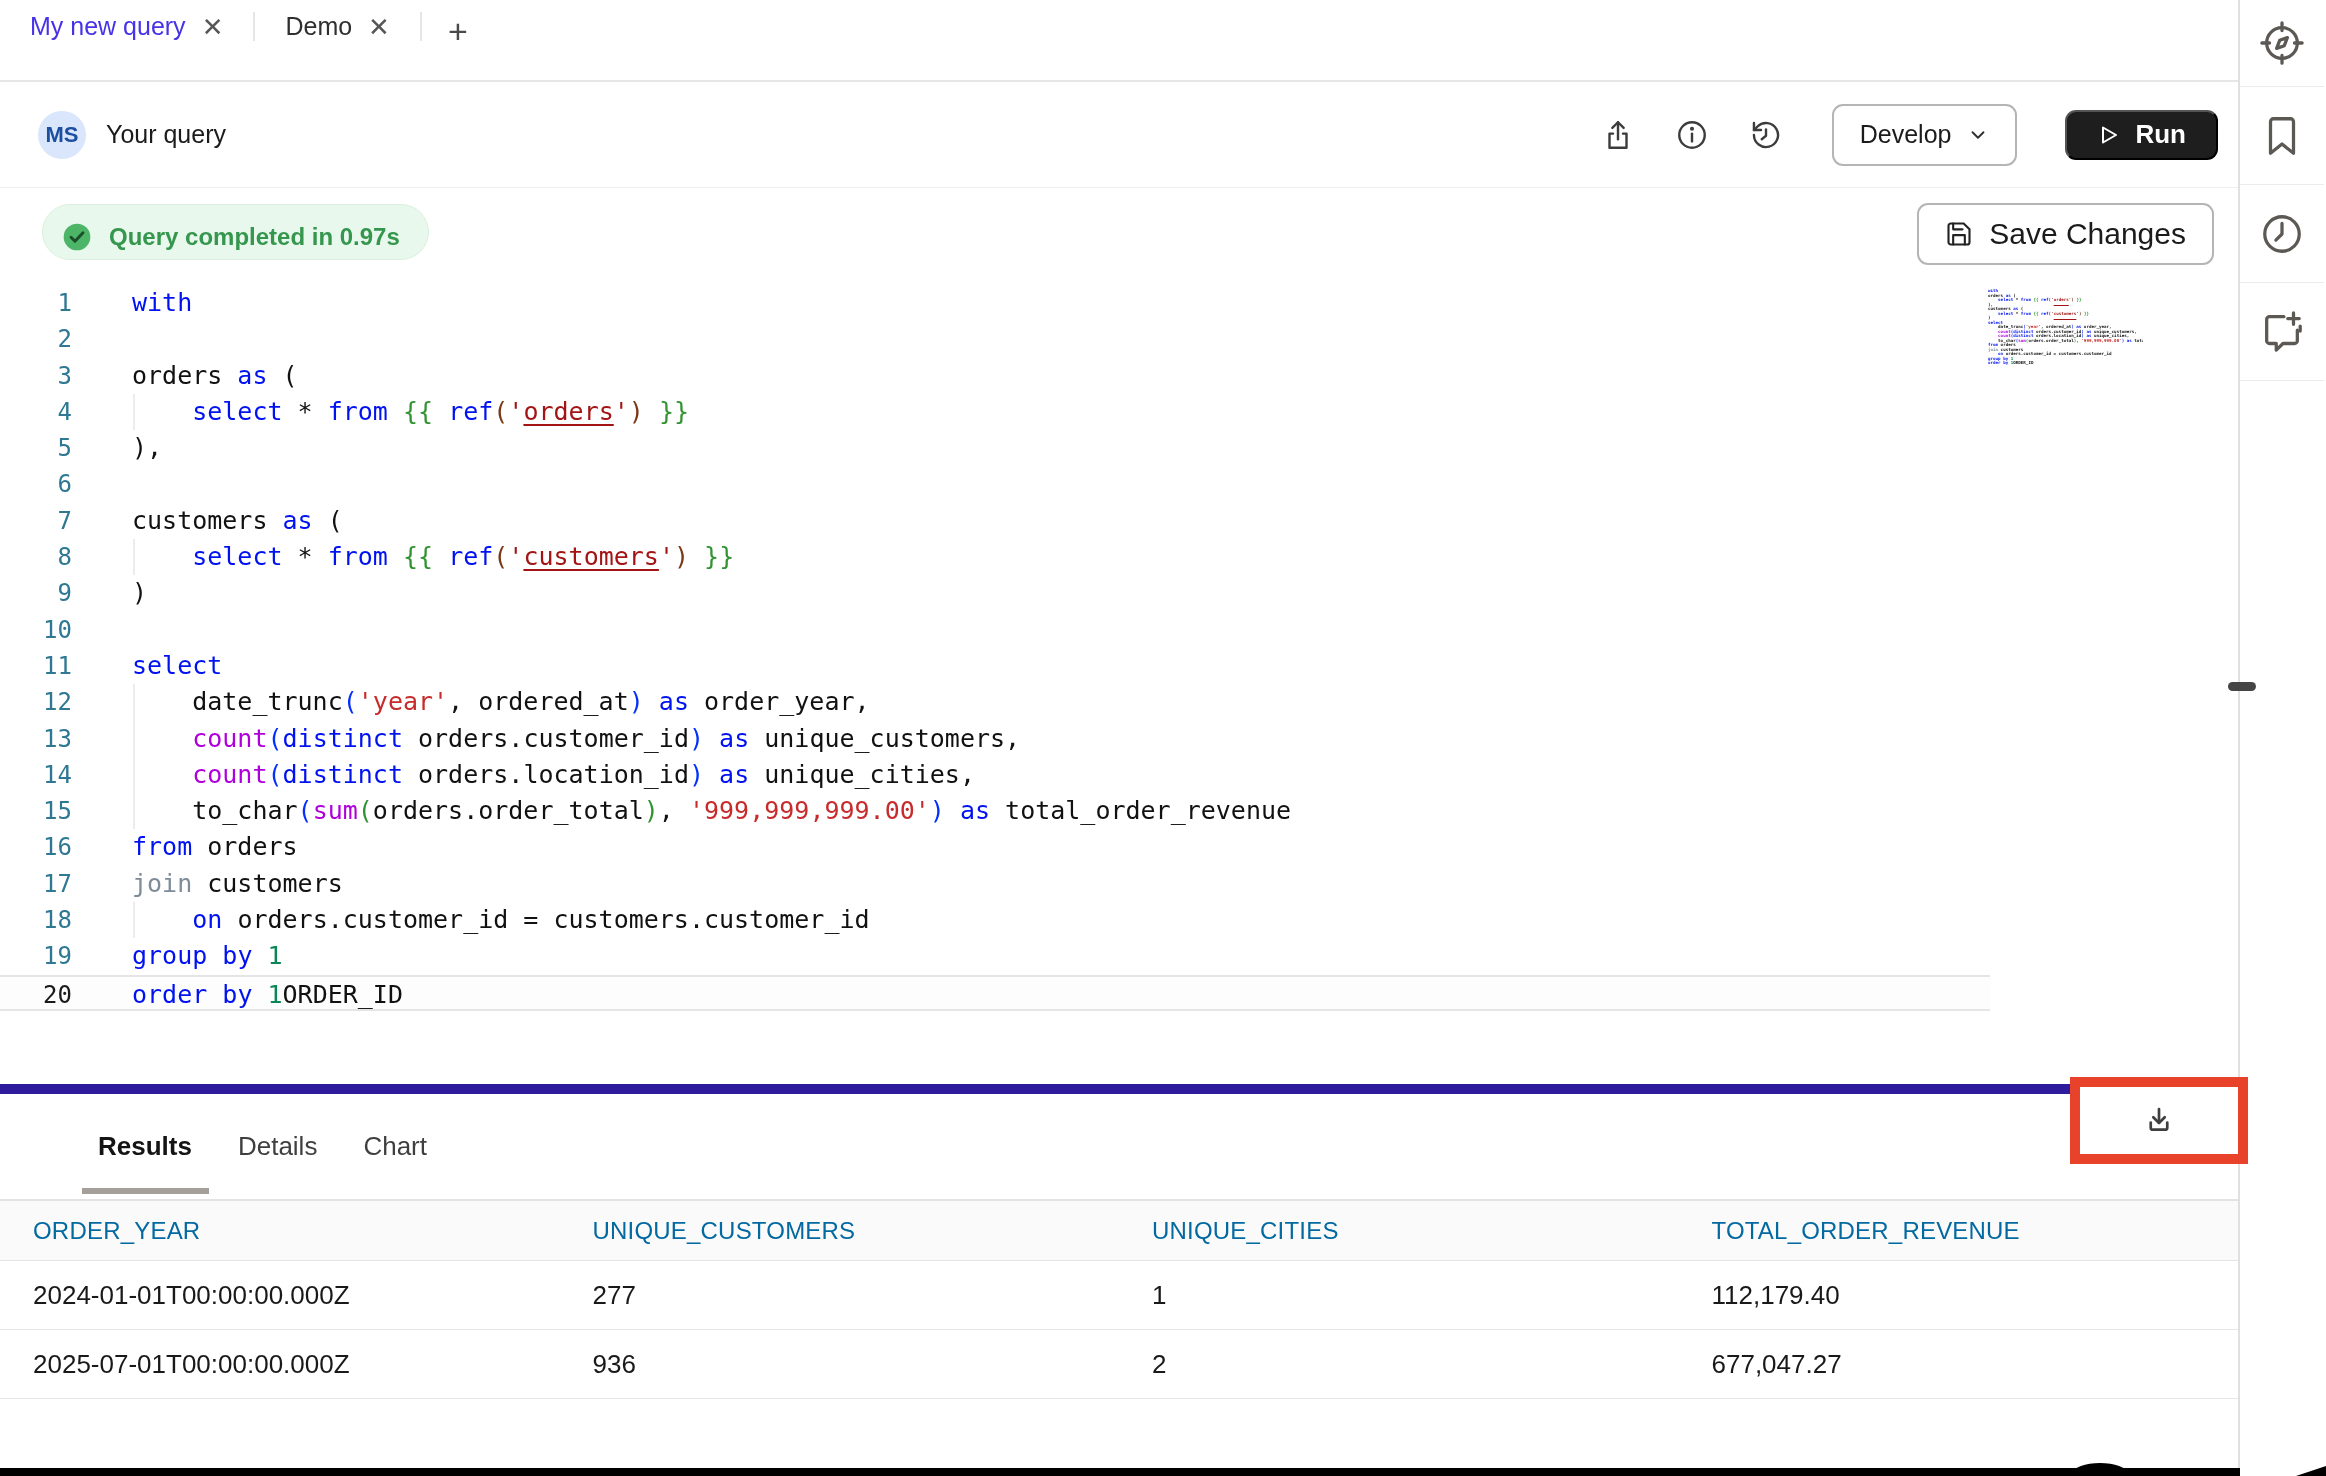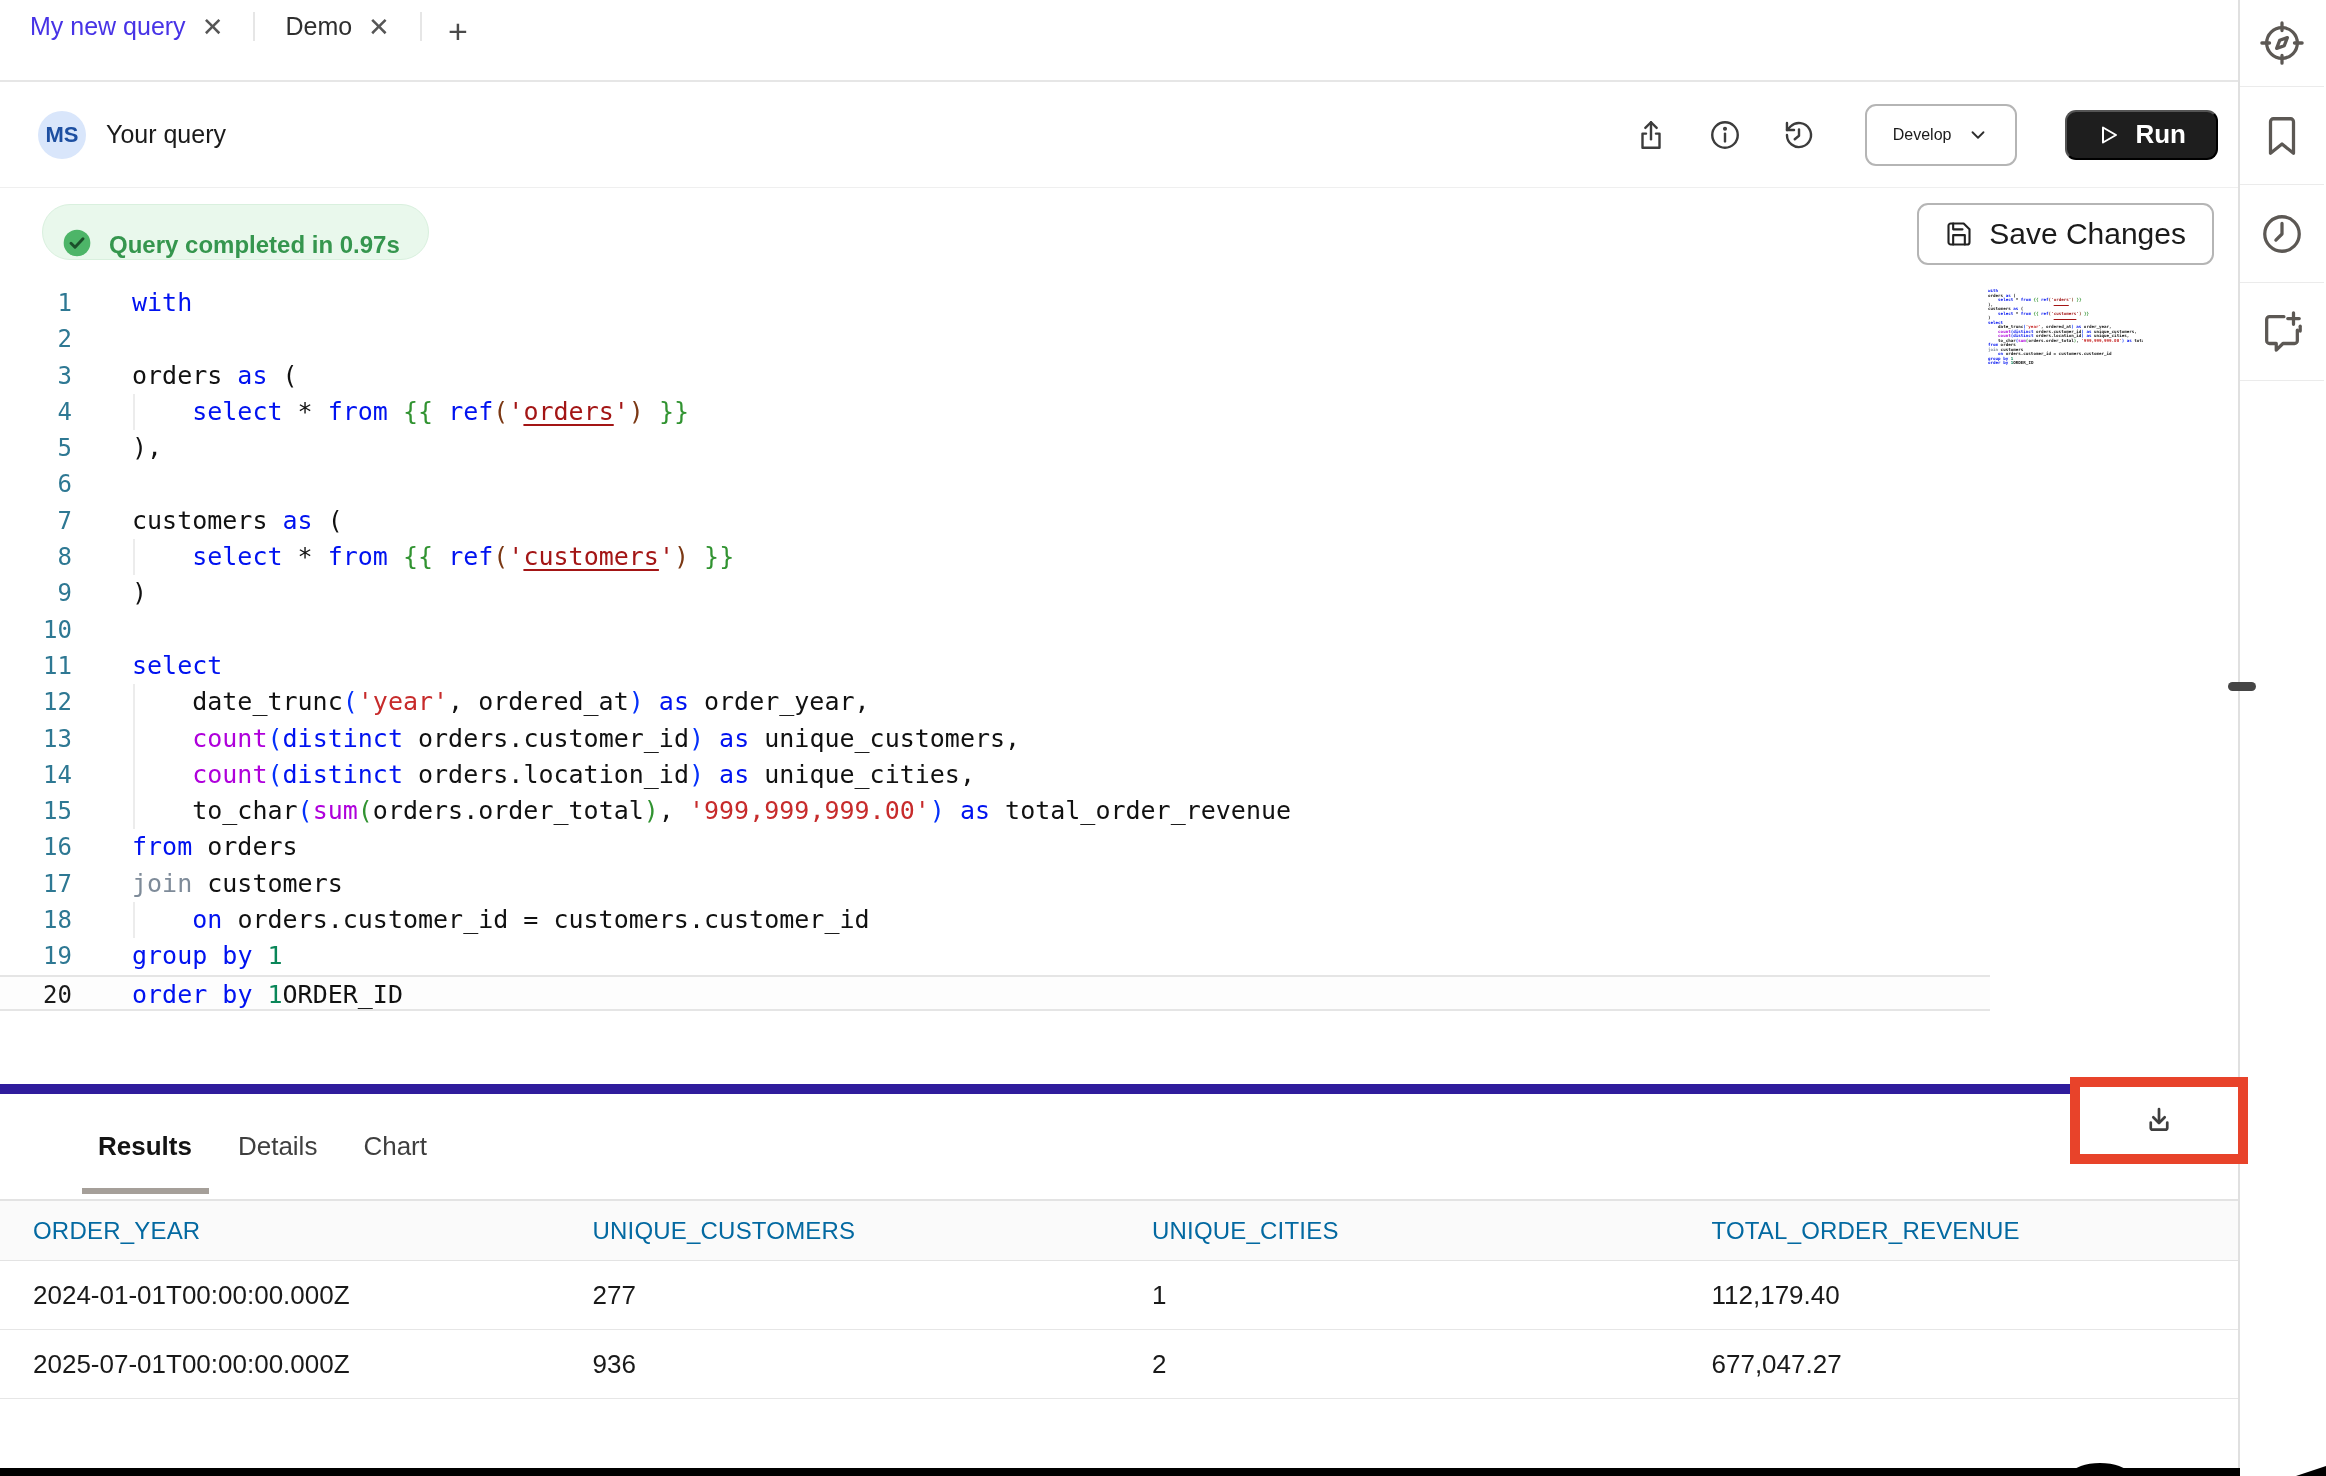--- a/index.html
+++ b/index.html
@@ -18,29 +18,29 @@
 
   
   .qheader { height:106px; display:flex; align-items:center; padding:0 20px 0 38px; border-bottom:1px solid #efefef; }
   .avatar { width:48px; height:48px; border-radius:50%; background:#d9e6fb; color:#1d4fa1; font-weight:bold;
     font-size:22px; display:flex; align-items:center; justify-content:center; }
   .qtitle { margin-left:20px; font-size:25px; color:#1b1b1b; }
   .hctrl { margin-left:auto; display:flex; align-items:center; gap:30px; }
   .hicon { width:44px; height:44px; display:flex; align-items:center; justify-content:center; color:#3c3c3c; }
   .hicon svg { width:34px; height:34px; }
   .btn-develop { height:62px; display:flex; align-items:center; gap:16px; padding:0 26px; border:2px solid #b5b5b5;
-    border-radius:11px; font-size:16px; color:#1b1b1b; background:#fff; margin-left:14px; }
+    border-radius:11px; font-size:25px; color:#1b1b1b; background:#fff; margin-left:14px; }
   .btn-develop svg { width:22px; height:22px; color:#2e2e2e; }
   .btn-run { height:50px; display:flex; align-items:center; gap:14px; padding:0 30px; margin-left:18px;
     border-radius:11px; background:#1e1e1e; color:#fff; font-size:26px; font-weight:600; }
   .btn-run svg { width:24px; height:24px; }
 
   
   .statusrow { height:89px; position:relative; }
-  .pill { position:absolute; left:42px; top:16px; height:56px; display:flex; align-items:flex-end; gap:16px;
+  .pill { position:absolute; left:42px; top:16px; height:56px; display:flex; align-items:center; gap:16px;
     padding:10px 28px 0 18px; border-radius:28px; background:#e9f8ec; border:1px solid #d9f0de; }
   .pill svg { width:32px; height:32px; }
   .pill .ptext { font-size:24px; font-weight:600; color:#35964e; }
   .btn-save { position:absolute; right:24px; top:15px; height:62px; display:flex; align-items:center; gap:16px;
     padding:0 26px; border:2px solid #b5b5b5; border-radius:11px; background:#fff; font-size:30px; color:#1b1b1b; }
   .btn-save svg { width:28px; height:28px; color:#222; }
 
   
   .editor { height:807px; position:relative; font-family:"DejaVu Sans Mono", monospace; padding-top:8px; overflow:hidden; }
   .line { display:flex; width:1990px; height:36.3px; line-height:36.3px; font-size:25px; }

